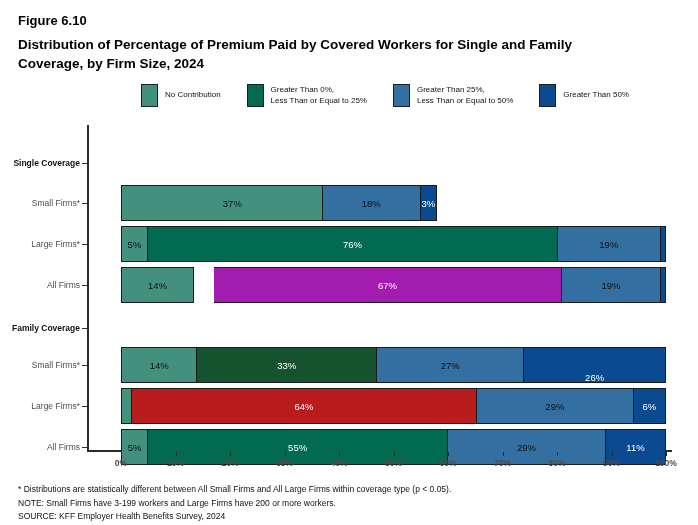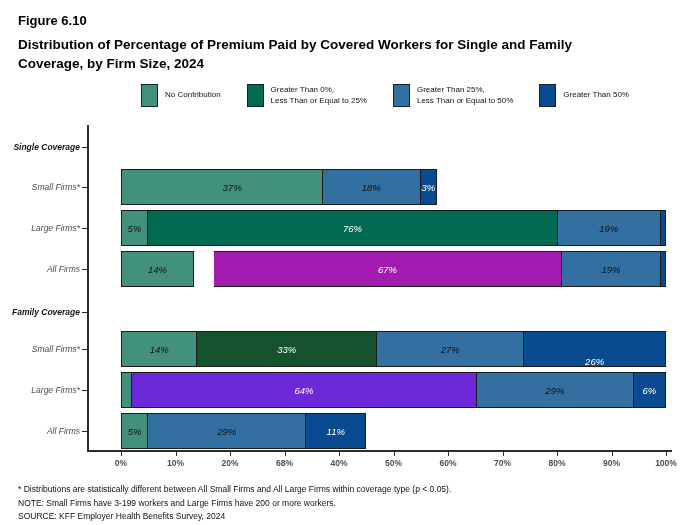--- a/index.html
+++ b/index.html
@@ -9,21 +9,21 @@
   .title{position:absolute;left:18px;top:35px;font-size:13.5px;font-weight:700;color:#000;line-height:19px;}
 
   #legend{position:absolute;left:141px;top:84px;display:flex;gap:26px;align-items:center;}
   .legend-item{display:flex;align-items:center;gap:7px;}
   .swatch{width:15px;height:21px;border:1px solid #1f1f1f;flex:0 0 auto;}
   .legend-label{font-size:8px;color:#111;line-height:1.3;}
 
   #chart{position:absolute;left:0;top:125px;width:698px;height:350px;}
   #y-spine{position:absolute;left:87px;top:0;width:2px;height:326px;background:#2b2b2b;}
   #x-spine{position:absolute;left:87px;top:325px;width:585px;height:2px;background:#2b2b2b;}
-  #rows{position:absolute;left:121px;top:0;width:545px;font-style:italic;}
+  #rows{position:absolute;left:121px;top:16px;width:545px;}
   .group-header{position:relative;height:44px;}
   .group-header.second{height:39px;}
   .bar-row{position:relative;height:36px;margin-bottom:5px;}
   .cat-label{position:absolute;right:calc(100% + 41px);top:0;height:100%;display:flex;align-items:center;white-space:nowrap;font-size:8.5px;color:#4d4d4d;}
   .group-header .cat-label{font-weight:700;color:#111;font-size:8.5px;}
   .tick-y{position:absolute;left:-39px;top:50%;width:5px;height:1px;background:#2b2b2b;}
   .bar{position:absolute;left:0;top:0;width:100%;height:100%;display:flex;}
   .seg{box-sizing:border-box;border:1px solid #1a1a1a;display:flex;align-items:center;justify-content:center;}
   .seg + .seg{border-left:none;}
   .seg-label{font-size:9.5px;white-space:nowrap;}
@@ -147,37 +147,40 @@
           <div class="seg" style="width: 26%; background: rgb(10, 74, 145);">
             <span class="seg-label" style="color: rgb(255, 255, 255); margin-top: 24px;">26%</span>
           </div>
         </div>
       </div>
       <div class="bar-row">
         <span class="cat-label">Large Firms*</span>
         <span class="tick-y"></span>
         <div class="bar">
           <div class="seg" style="width: 1.9802%; background: rgb(67, 145, 125);"></div>
-          <div class="seg" style="width: 63.3663%; background: #6d28d9;">
+          <div class="seg" style="width: 63.3663%; background: #b91c1c;">
             <span class="seg-label" style="color: rgb(255, 255, 255);">64%</span>
           </div>
           <div class="seg" style="width: 28.7129%; background: rgb(51, 111, 160);">
             <span class="seg-label" style="color: rgb(17, 17, 17);">29%</span>
           </div>
           <div class="seg" style="width: 5.94059%; background: rgb(10, 74, 145);">
             <span class="seg-label" style="color: rgb(255, 255, 255);">6%</span>
           </div>
         </div>
       </div>
       <div class="bar-row">
         <span class="cat-label">All Firms</span>
         <span class="tick-y"></span>
         <div class="bar">
           <div class="seg" style="width: 5%; background: rgb(67, 145, 125);">
             <span class="seg-label" style="color: rgb(17, 17, 17);">5%</span>
+          </div>
+          <div class="seg" style="width: 55%; background: rgb(1, 106, 80);">
+            <span class="seg-label" style="color: rgb(255, 255, 255);">55%</span>
           </div>
           <div class="seg" style="width: 29%; background: rgb(51, 111, 160);">
             <span class="seg-label" style="color: rgb(17, 17, 17);">29%</span>
           </div>
           <div class="seg" style="width: 11%; background: rgb(10, 74, 145);">
             <span class="seg-label" style="color: rgb(255, 255, 255);">11%</span>
           </div>
         </div>
       </div>
     </div>

